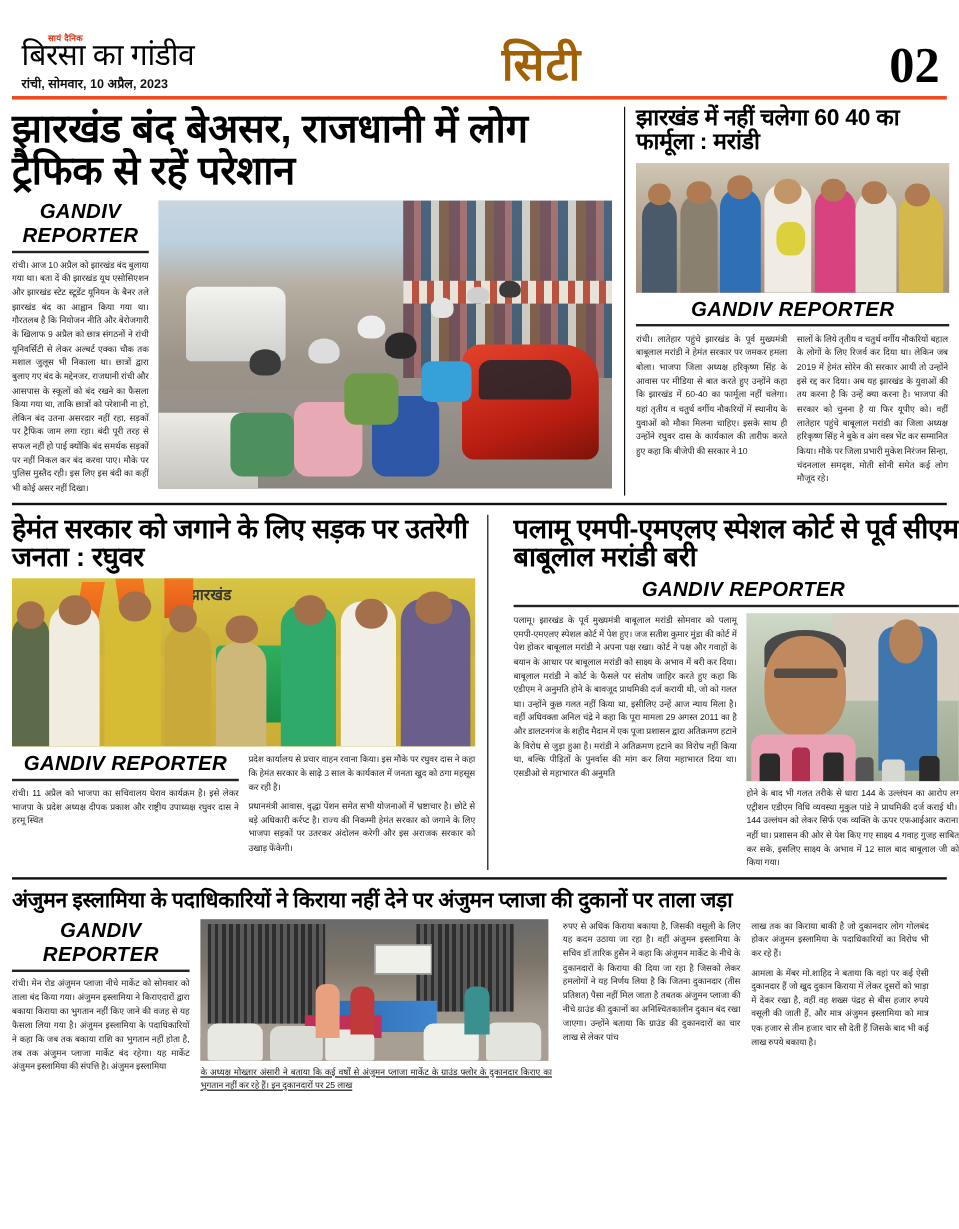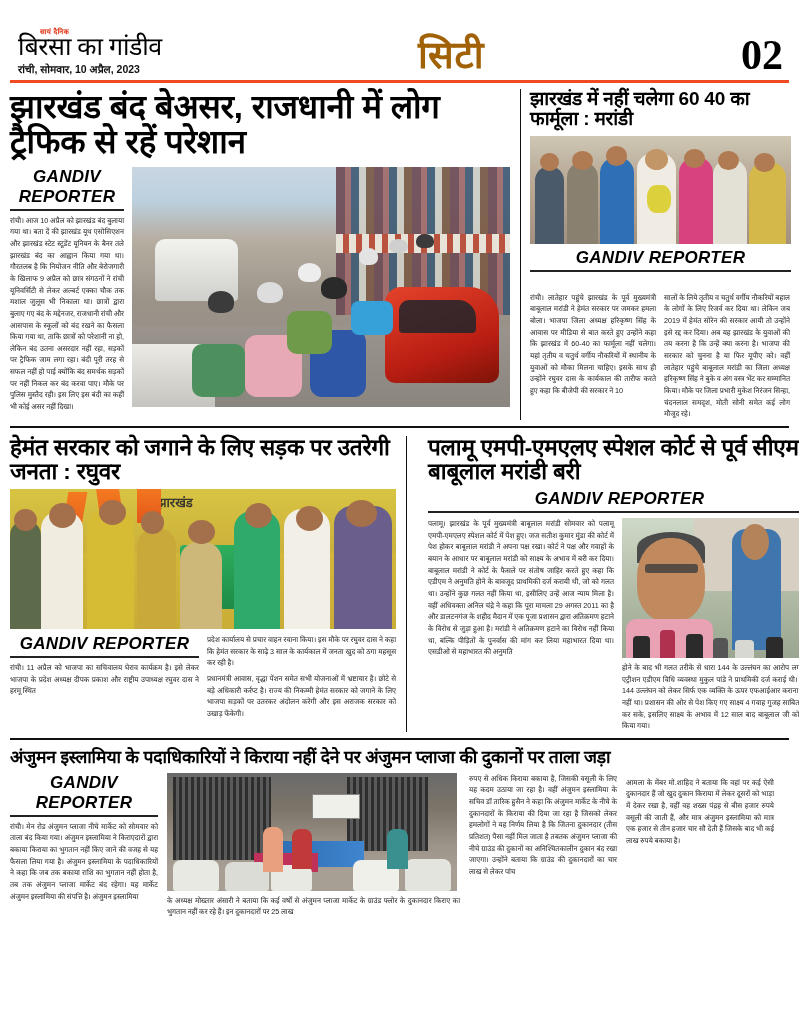--- a/index.html
+++ b/index.html
@@ -33,42 +33,42 @@
   
   .top{display:flex;gap:10px;margin-top:6px;}
   .top-left{width:508px;}
   .top-right{width:261px;border-left:1px solid #111;padding-left:9px;}
   .hl-main{font-size:33px;}
   .hl-right{font-size:19px;}
   .top-left-body{display:flex;gap:8px;margin-top:7px;}
   .tl-col{width:114px;}
   .tl-photo{width:378px;height:240px;}
   .tr-photo{width:261px;height:108px;margin-top:6px;}
-  .tr-cols{display:flex;gap:8px;margin-top:20px;}
+  .tr-cols{display:flex;gap:8px;margin-top:5px;}
   .tr-col{width:126px;}
 
   
   .mid{display:flex;gap:10px;margin-top:8px;}
   .mid-left{width:386px;}
   .mid-right{width:383px;border-left:1px solid #111;padding-left:21px;}
   .hl-mid{font-size:22.5px;}
   .mid-photo-l{width:386px;height:140px;margin-top:5px;}
   .mid-cols{display:flex;gap:8px;margin-top:5px;}
   .mid-col{width:189px;}
   .mid-right-top{display:flex;gap:8px;margin-top:5px;}
   .mr-col{width:186px;}
   .mr-photo{width:189px;height:140px;}
 
   
   .bottom{margin-top:8px;}
   .hl-bottom{font-size:17.5px;text-align:left;}
   .bot-body{display:flex;gap:9px;margin-top:6px;}
   .bot-col{width:148px;}
   .bot-photo{width:290px;height:118px;}
-  .bot-wide{width:293px;}
+  .bot-wide{width:293px;text-decoration:underline;}
 
   
   .street{background:linear-gradient(180deg,#c9d6e2 0%,#bcd0df 14%,#b7aea2 30%,#9c9489 55%,#8d8782 100%);}
   .street .shops{position:absolute;top:0;right:0;width:46%;height:62%;
       background:repeating-linear-gradient(90deg,#6d4b55 0 9px,#a06a6a 9px 15px,#3f5b74 15px 23px,#cfcfc6 23px 30px,#7a5a45 30px 38px);
       opacity:.92;}
   .street .awning{position:absolute;top:28%;right:0;width:46%;height:8%;
       background:repeating-linear-gradient(90deg,#e8e3d8 0 7px,#b9523f 7px 13px);}
   .street .road{position:absolute;bottom:0;left:0;width:100%;height:34%;
       background:linear-gradient(180deg,#9a948d,#8b857f);}
@@ -295,18 +295,19 @@
           <div style="position:absolute;left:33%;bottom:16%;width:7%;height:38%;background:#e8a07e;border-radius:8px 8px 0 0;"></div>
           <div style="position:absolute;left:43%;bottom:18%;width:7%;height:34%;background:#c03a3a;border-radius:8px 8px 0 0;"></div>
           <div style="position:absolute;left:76%;bottom:18%;width:7%;height:34%;background:#3a8f8f;border-radius:8px 8px 0 0;"></div>
         </div>
         <div class="col-text" style="margin-top:4px">के अध्यक्ष मोख्तार अंसारी ने बताया कि कई वर्षों से अंजुमन प्लाजा मार्केट के ग्राउंड फ्लोर के दुकानदार किराए का भुगतान नहीं कर रहे हैं। इन दुकानदारों पर 25 लाख</div>
       </div>
       <div class="bot-col">
         <div class="col-text">रुपए से अधिक किराया बकाया है, जिसकी वसूली के लिए यह कदम उठाया जा रहा है। वहीं अंजुमन इस्लामिया के सचिव डॉ तारिक हुसैन ने कहा कि अंजुमन मार्केट के नीचे के दुकानदारों के किराया की दिया जा रहा है जिसको लेकर हमलोगों ने यह निर्णय लिया है कि जितना दुकानदार (तीस प्रतिशत) पैसा नहीं मिल जाता है तबतक अंजुमन प्लाजा की नीचे ग्राउंड की दुकानों का अनिश्चितकालीन दुकान बंद रखा जाएगा। उन्होंने बताया कि ग्राउंड की दुकानदारों का चार लाख से लेकर पांच</div>
       </div>
       <div class="bot-col">
+        <div class="col-text">लाख तक का किराया बाकी है जो दुकानदार लोग गोलबंद होकर अंजुमन इस्लामिया के पदाधिकारियों का विरोध भी कर रहे हैं।</div>
         <div class="col-text" style="margin-top:4px">आमला के मेंबर मो.शाहिद ने बताया कि वहां पर कई ऐसी दुकानदार हैं जो खुद दुकान किराया में लेकर दूसरों को भाड़ा में देकर रखा है, वहीं वह शख्स पंद्रह से बीस हजार रुपये वसूली की जाती हैं, और मात्र अंजुमन इस्लामिया को मात्र एक हजार से तीन हजार चार सौ देती हैं जिसके बाद भी कई लाख रुपये बकाया है।</div>
       </div>
     </div>
   </div>
 
 </div>
 
 </body></html>

